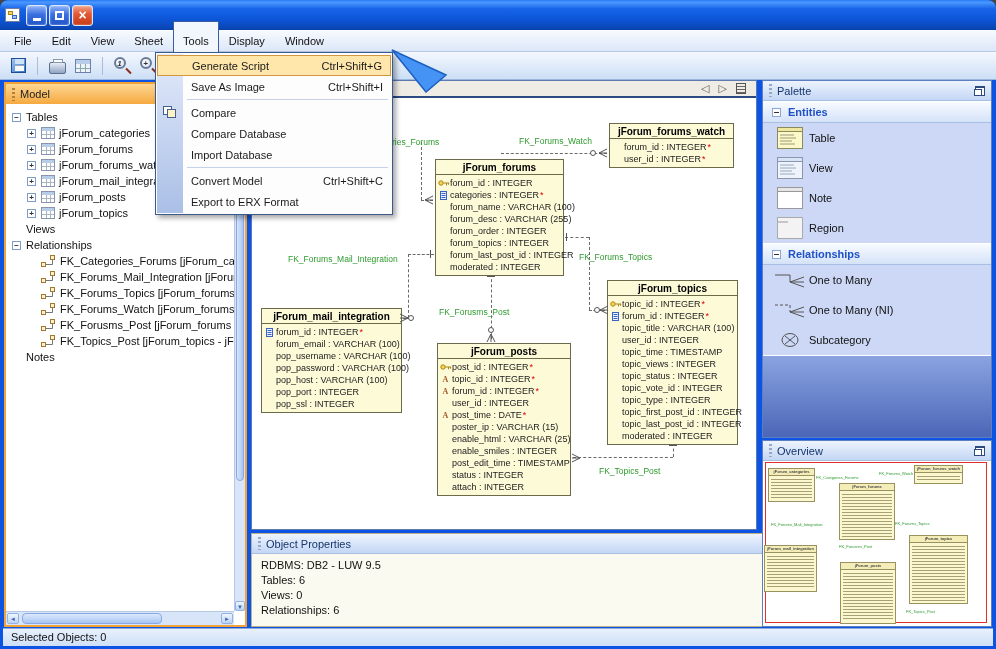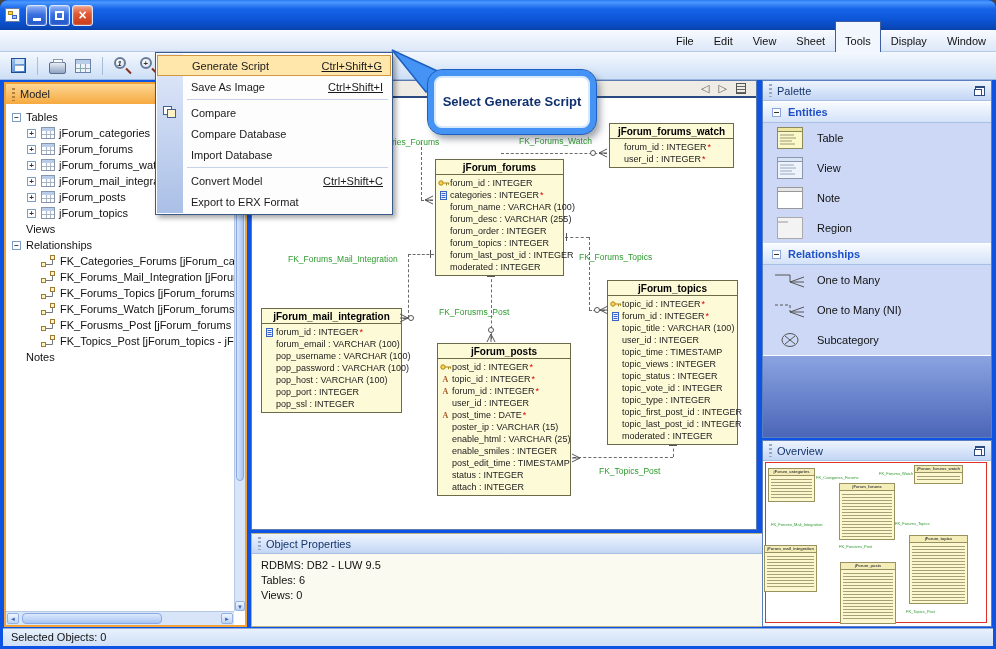--- a/index.html
+++ b/index.html
@@ -18,21 +18,21 @@
 .win-controls { display:flex; gap:2px; }
 .wbtn { width:21px; height:21px; border-radius:3px; border:1px solid #dce6f8; display:flex; align-items:center; justify-content:center;
   background:linear-gradient(180deg,#8fb3f7,#3a6fe0 45%,#2055c8); box-shadow:inset 0 0 2px rgba(255,255,255,.6); }
 .wbtn.close { background:linear-gradient(180deg,#f0a38a,#e25a35 40%,#c83a17); color:#fff; font-weight:bold; font-size:14px; line-height:1; }
 .wbtn.min b { width:8px; height:3px; background:#fff; margin-top:9px; }
 .wbtn.max b { width:9px; height:9px; border:2px solid #fff; }
 
 
 .menubar { position:absolute; left:0; top:30px; width:996px; height:22px;
   background:linear-gradient(180deg,#f8fbff,#dce7f8); border-bottom:1px solid #b7cbe8;
-  display:flex; align-items:center; padding-left:4px; font-size:11px; color:#111;justify-content:flex-end; }
+  display:flex; align-items:center; padding-left:4px; font-size:11px; color:#111; }
 .menu-item { padding:3px 10px; }
 .menu-item.open { border:1px solid #3c5e9e; background:#f2f7fe; padding:13px 9px; }
 .toolbar { position:absolute; left:0; top:52px; width:996px; height:28px;
   background:linear-gradient(180deg,#f4f8fe,#cddff6); border-bottom:1px solid #9cb7de;
   display:flex; align-items:center; padding-left:6px; gap:2px; }
 .tb-sep { width:1px; height:18px; background:#a8bcd9; margin:0 5px; }
 .tb-btn { width:24px; height:24px; display:flex; align-items:center; justify-content:center; }
 .tbi-save { width:15px; height:15px; background:linear-gradient(135deg,#9ec2f2,#3b74c9); border:1px solid #1e4e94; position:relative; }
 .tbi-save b { position:absolute; left:3px; top:0; width:9px; height:5px; background:#cfe2f8; }
 .tbi-save u { position:absolute; left:3px; bottom:1px; width:9px; height:6px; background:#f7fafd; border-top:1px solid #9ab; }
@@ -97,21 +97,21 @@
 .mk-ring { position:absolute; width:6px; height:6px; border:1px solid #555; border-radius:50%; background:#fff; z-index:2; }
 .mk-tick-h { position:absolute; width:8px; height:0; border-top:1px solid #555; z-index:2; }
 .mk-tick-v { position:absolute; width:0; height:8px; border-left:1px solid #555; z-index:2; }
 
 
 .dropdown { position:absolute; left:155px; top:52px; width:238px; background:#fdfdfd; border:1px solid #3a5a8c;
   box-shadow:3px 3px 5px rgba(0,0,0,.35); padding:2px 1px; z-index:40; }
 .dd-gutter { position:absolute; left:1px; top:1px; bottom:1px; width:26px; background:linear-gradient(180deg,#e2eafb,#aabfe6); z-index:0; }
 .dd-item { position:relative; z-index:1; height:21px; display:flex; align-items:center; padding-left:34px; padding-right:8px; font-size:11px; color:#1a1a1a; }
 .dd-item.hi { background:#ffe7ab; border:1px solid #d2973f; }
-.dd-item .sc { margin-left:auto; padding-left:16px;text-decoration:underline; }
+.dd-item .sc { margin-left:auto; padding-left:16px; }
 .dd-sep { position:relative; z-index:1; margin:2px 3px 2px 30px; border-top:1px solid #c5d2e8; height:0; }
 .ico-compare { position:absolute; left:6px; top:4px; width:15px; height:13px; }
 .ico-compare b { position:absolute; left:0; top:0; width:9px; height:9px; background:#fff; border:1px solid #44608c; }
 .ico-compare u { position:absolute; left:4px; top:3px; width:9px; height:9px; background:#fdf3c4; border:1px solid #44608c; }
 
 
 .callout-tail { position:absolute; left:388px; top:47px; z-index:44; }
 .callout { position:absolute; left:428px; top:70px; width:168px; height:64px; background:#fff;
   border:6px solid #4593f4; outline:1px solid #1c5fc0; border-radius:14px; z-index:45;
   box-shadow:4px 5px 7px rgba(60,70,90,.5), inset 0 0 0 2px #d9e9fc;
@@ -121,21 +121,21 @@
 
 .objprops-panel { position:absolute; left:251px; top:533px; width:548px; height:94px; border:1px solid #b9b289; background:#fafaf0; display:flex; flex-direction:column; }
 .op-body { padding:4px 9px; font-size:11px; color:#111; line-height:15px; }
 
 
 .palette-panel { position:absolute; left:762px; top:80px; width:230px; height:358px; border:1px solid #5c7fc0; background:#ccd8f5; display:flex; flex-direction:column; }
 .pal-sec-header { height:22px; background:linear-gradient(180deg,#f8fbff,#d4e2f8); border-top:1px solid #fff; border-bottom:1px solid #a8bfe4;
   display:flex; align-items:center; gap:7px; padding:0 9px; color:#1e50c8; font-weight:bold; font-size:11px; }
 .minus-box { width:9px; height:9px; border:1px solid #8aa5d8; background:#fff; position:relative; flex:none; }
 .minus-box::after { content:""; position:absolute; left:1px; right:1px; top:3px; height:1px; background:#333; }
-.pal-item { height:30px; display:flex; align-items:center; gap:8px; padding-left:8px; font-size:11px; color:#111; }
+.pal-item { height:30px; display:flex; align-items:center; padding-left:8px; font-size:11px; color:#111; }
 .pal-icon { width:38px; display:flex; justify-content:center; flex:none; }
 .pal-filler { flex:1; background:linear-gradient(180deg,#8aa3e0,#4c66b8); border-top:1px solid #fff; }
 
 
 .overview-panel { position:absolute; left:762px; top:440px; width:230px; height:187px; border:1px solid #5c7fc0; background:#fff; display:flex; flex-direction:column; }
 .ov-body { position:relative; flex:1; background:#fff; overflow:hidden; }
 .ov-viewport { position:absolute; left:2px; top:1px; width:222px; height:161px; border:1px solid #e03028; }
 .ov-table { position:absolute; border:1px solid #99915f; background:#fbf7cf; overflow:hidden; }
 .ov-table .t { font-size:4px; line-height:6px; font-weight:bold; color:#444; text-align:center; border-bottom:1px solid #99915f; background:#f5edb8; white-space:nowrap; overflow:hidden; }
 .ov-table .b { position:absolute; left:2px; right:2px; top:8px; bottom:2px; background:repeating-linear-gradient(180deg,transparent 0 2px,#a8a072 2px 3px); }
@@ -620,20 +620,21 @@
   <div class="objprops-panel">
     <div class="panel-header">
       <span class="grip"></span>
       <span>Object Properties</span>
       <span class="float-icon"></span>
     </div>
     <div class="op-body" id="opbody">
         <div>RDBMS: DB2 - LUW 9.5</div>
         <div>Tables: 6</div>
         <div>Views: 0</div>
+        <div>Relationships: 6</div>
       </div>
   </div>
 
   <div class="palette-panel">
     <div class="panel-header">
       <span class="grip"></span>
       <span>Palette</span>
       <span class="float-icon"></span>
     </div>
     <div id="palette" style="display:flex;flex-direction:column;flex:1;">
@@ -785,20 +786,17 @@
         <span class="sc">Ctrl+Shift+C</span>
       </div>
       <div class="dd-item">
         <span>Export to ERX Format</span>
       </div>
     </div>
 
   <svg class="callout-tail" width="62" height="46">
     <polygon points="4,3 58,28 38,45" fill="#4593f4" stroke="#1c5fc0" stroke-width="1.5"></polygon>
   </svg>
-  <div class="callout">
-    <span>Select Generate Script</span>
-  </div>
 
   <div class="statusbar">
     <span>Selected Objects: 0</span>
   </div>
 </div>
 
 </body></html>

